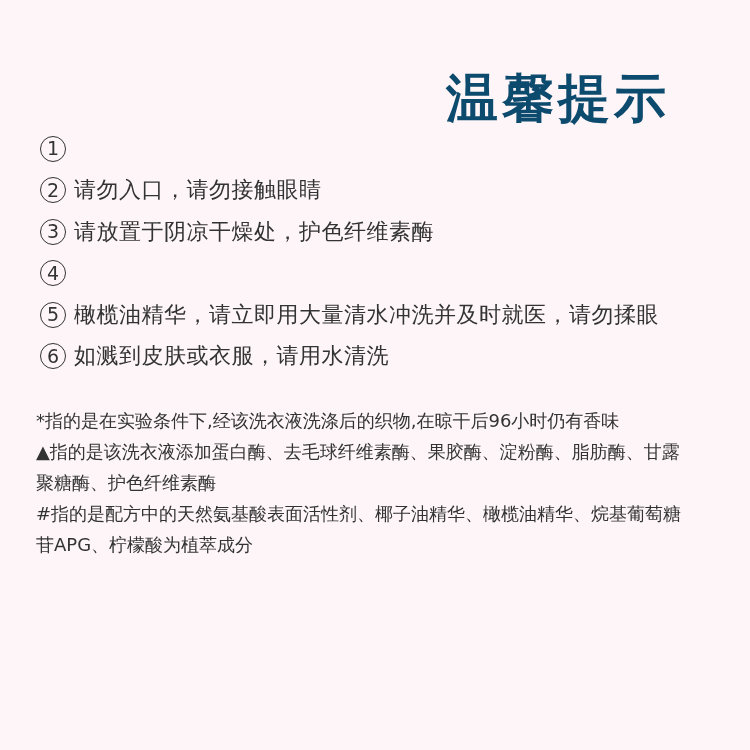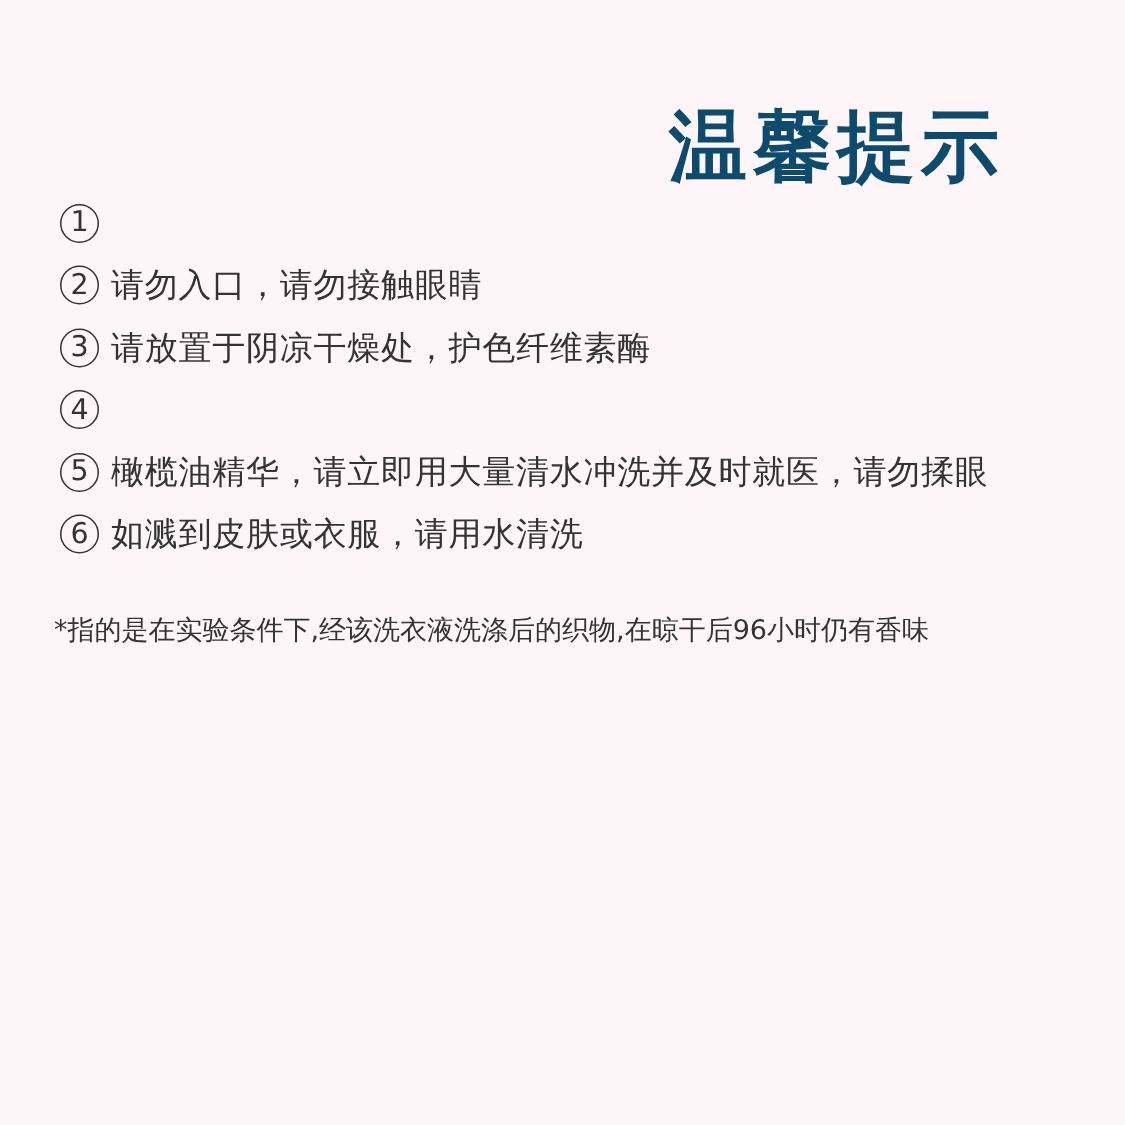--- a/index.html
+++ b/index.html
@@ -101,13 +101,15 @@
     <span class="tip-text">橄榄油精华，请立即用大量清水冲洗并及时就医，请勿揉眼</span>
   </li>
   <li class="tip">
     <span class="tip-num">6</span>
     <span class="tip-text">如溅到皮肤或衣服，请用水清洗</span>
   </li>
 </ul>
 
 <div class="notes">
   <p class="note">*指的是在实验条件下,经该洗衣液洗涤后的织物,在晾干后96小时仍有香味</p>
+  <p class="note">▲指的是该洗衣液添加蛋白酶、去毛球纤维素酶、果胶酶、淀粉酶、脂肪酶、甘露聚糖酶、护色纤维素酶</p>
+  <p class="note">#指的是配方中的天然氨基酸表面活性剂、椰子油精华、橄榄油精华、烷基葡萄糖苷APG、柠檬酸为植萃成分</p>
 </div>
 
 </body></html>

